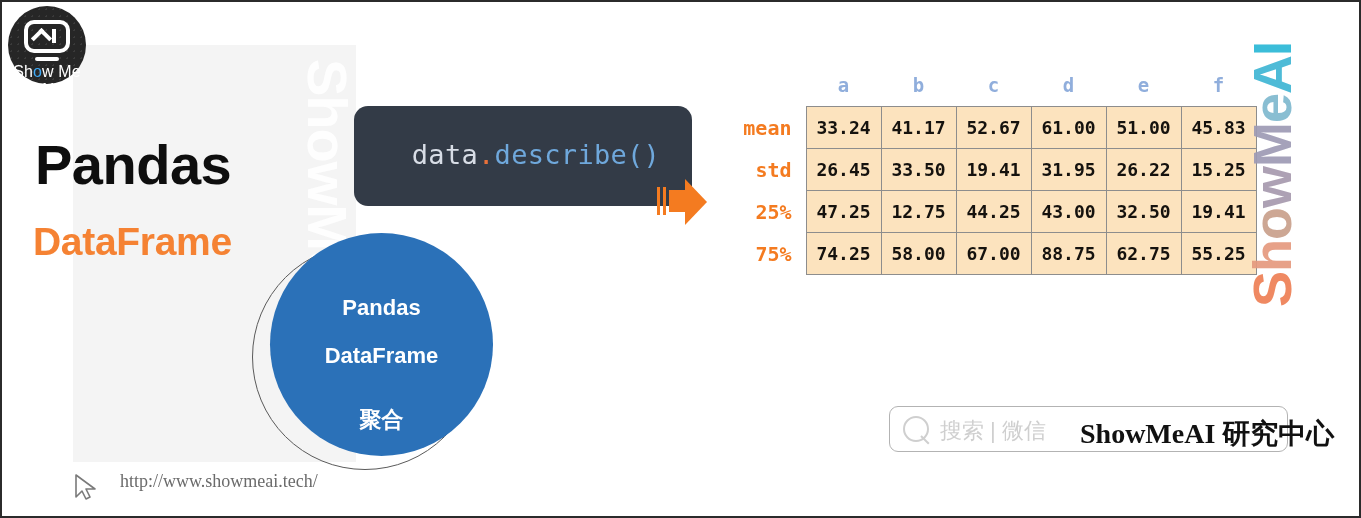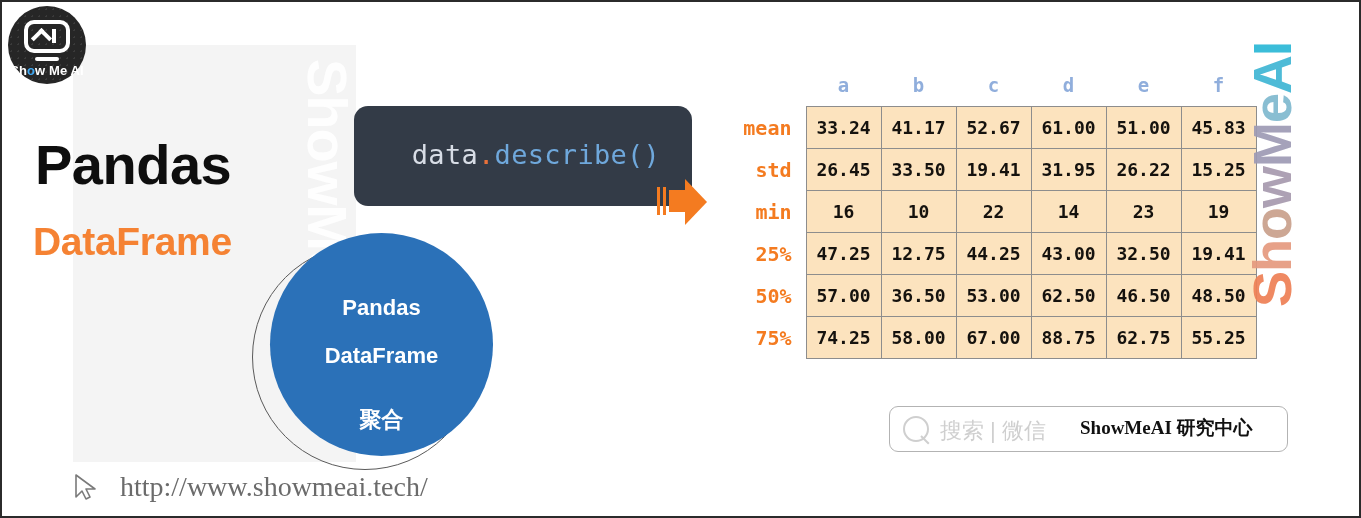--- a/index.html
+++ b/index.html
@@ -49,21 +49,21 @@
     transform:rotate(45deg);
   }
   .logo-bar{
     position:absolute;left:44px;top:23px;width:4px;height:14px;background:#fff;
   }
   .logo-stand{
     position:absolute;left:27px;top:51px;width:24px;height:4px;background:#fff;border-radius:2px;
   }
   .logo-text{
     position:absolute;left:0;top:57px;width:78px;text-align:center;
-    color:#ffffff;font-size:13px;font-weight:bold;letter-spacing:.1px;
+    color:#ffffff;font-size:16px;font-weight:normal;letter-spacing:.1px;
     font-family:"Liberation Sans", sans-serif;
   }
   .logo-text .o{color:#3fa9f5;}
 
   .pandas-title{
     position:absolute;left:33px;top:130px;
     font-size:56px;font-weight:bold;color:#0e0e0e;
     letter-spacing:-.5px;
     font-family:"Liberation Sans", sans-serif;
   }
@@ -177,33 +177,33 @@
     transform:rotate(45deg);transform-origin:left center;
   }
   .wm-gray-text{
     position:absolute;left:50px;top:9px;
     font-size:22px;color:#cfcfcf;
     font-family:"Liberation Sans", sans-serif;
     white-space:nowrap;
   }
   .wm-black-text{
     position:absolute;left:190px;top:8px;
-    font-size:19px;color:#111111;font-weight:bold;
+    font-size:28px;color:#111111;font-weight:bold;
     font-family:"Liberation Serif", serif;
     white-space:nowrap;
   }
 
   
   .footer{position:absolute;left:70px;top:466px;height:40px;}
   .cursor-icon{
     position:absolute;left:0;top:4px;width:30px;height:30px;
   }
   .footer-url{
     position:absolute;left:48px;top:3px;
-    font-size:28px;color:#6b6b6b;
+    font-size:18px;color:#6b6b6b;
     font-family:"Liberation Serif", serif;
     white-space:nowrap;
   }
 </style>
 </head>
 <body>
 
 <div id="slide">
 
   <div class="left-card">
@@ -265,45 +265,27 @@
           <tr>
             <th class="rowhead">std</th>
             <td>26.45</td>
             <td>33.50</td>
             <td>19.41</td>
             <td>31.95</td>
             <td>26.22</td>
             <td>15.25</td>
           </tr>
           <tr>
-            <th class="rowhead">min</th>
-            <td>16</td>
-            <td>10</td>
-            <td>22</td>
-            <td>14</td>
-            <td>23</td>
-            <td>19</td>
-          </tr>
-          <tr>
             <th class="rowhead">25%</th>
             <td>47.25</td>
             <td>12.75</td>
             <td>44.25</td>
             <td>43.00</td>
             <td>32.50</td>
             <td>19.41</td>
-          </tr>
-          <tr>
-            <th class="rowhead">50%</th>
-            <td>57.00</td>
-            <td>36.50</td>
-            <td>53.00</td>
-            <td>62.50</td>
-            <td>46.50</td>
-            <td>48.50</td>
           </tr>
           <tr>
             <th class="rowhead">75%</th>
             <td>74.25</td>
             <td>58.00</td>
             <td>67.00</td>
             <td>88.75</td>
             <td>62.75</td>
             <td>55.25</td>
           </tr>

